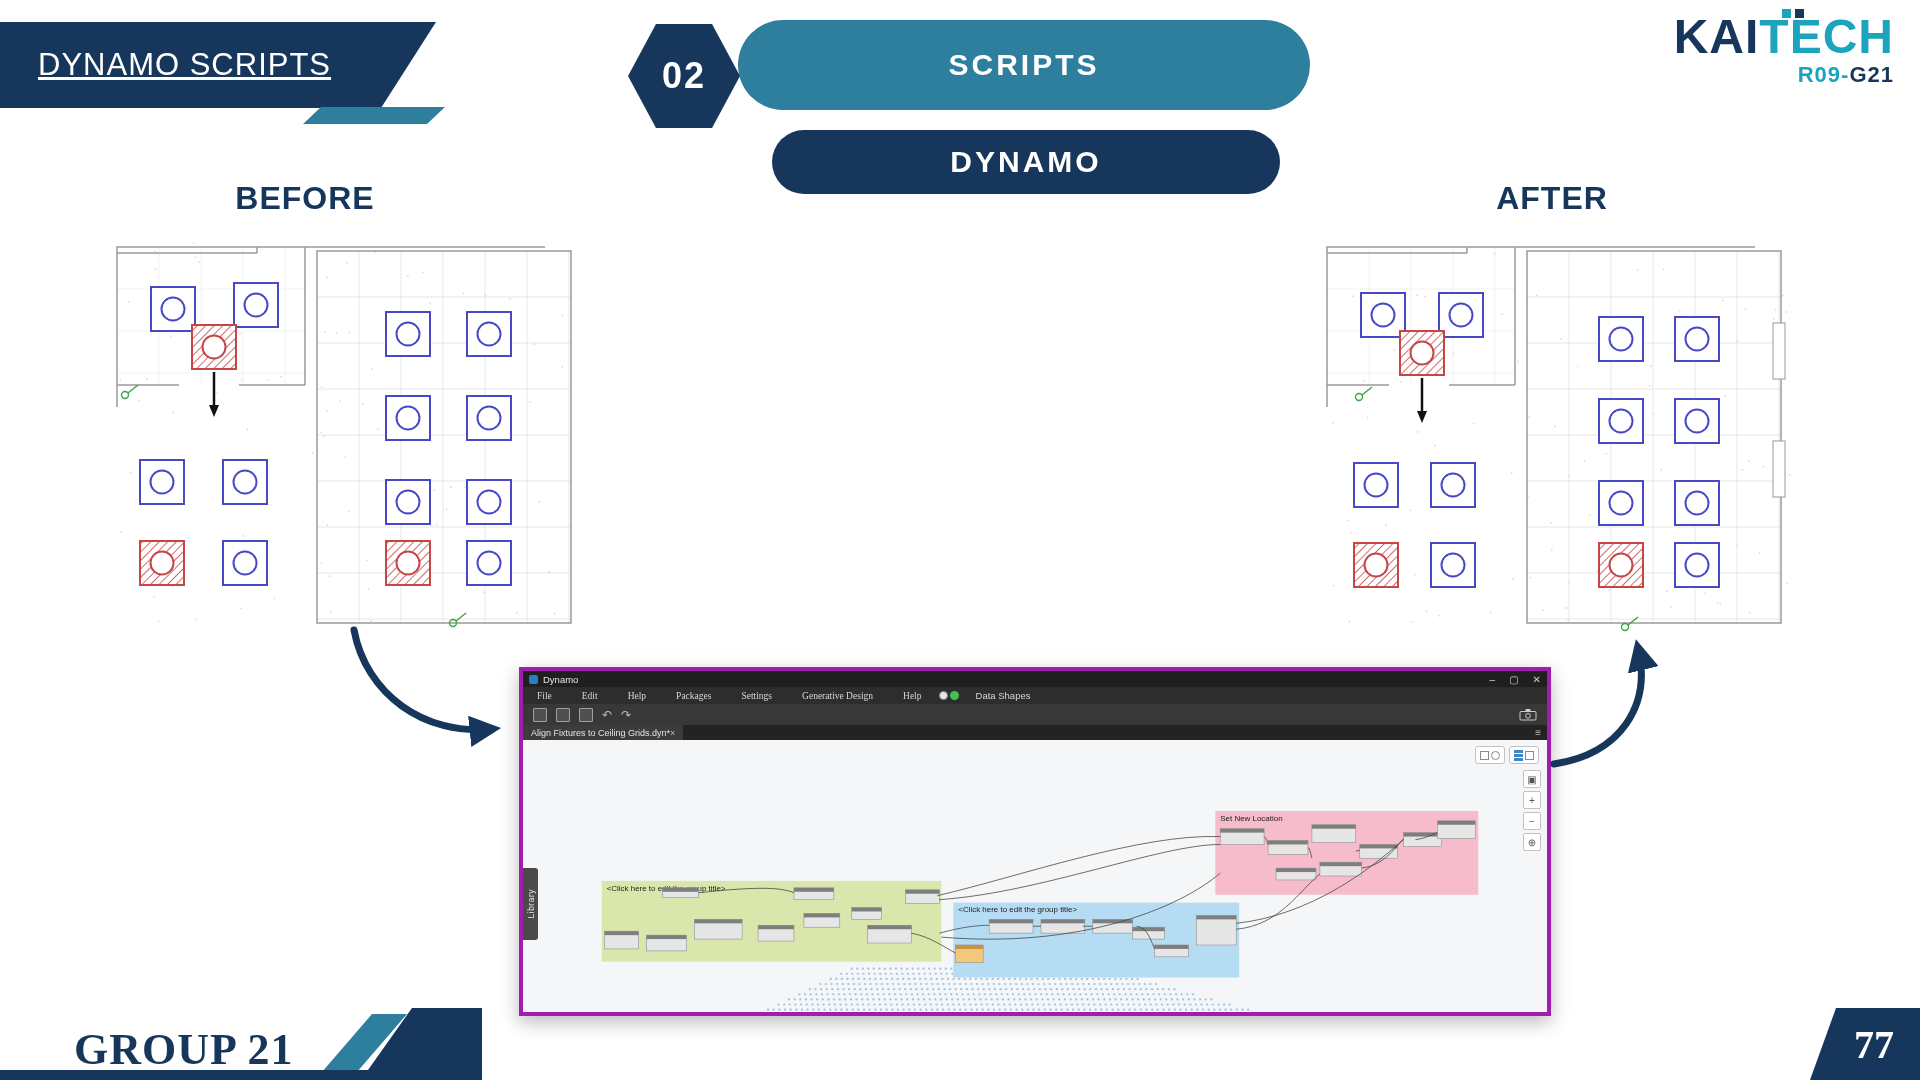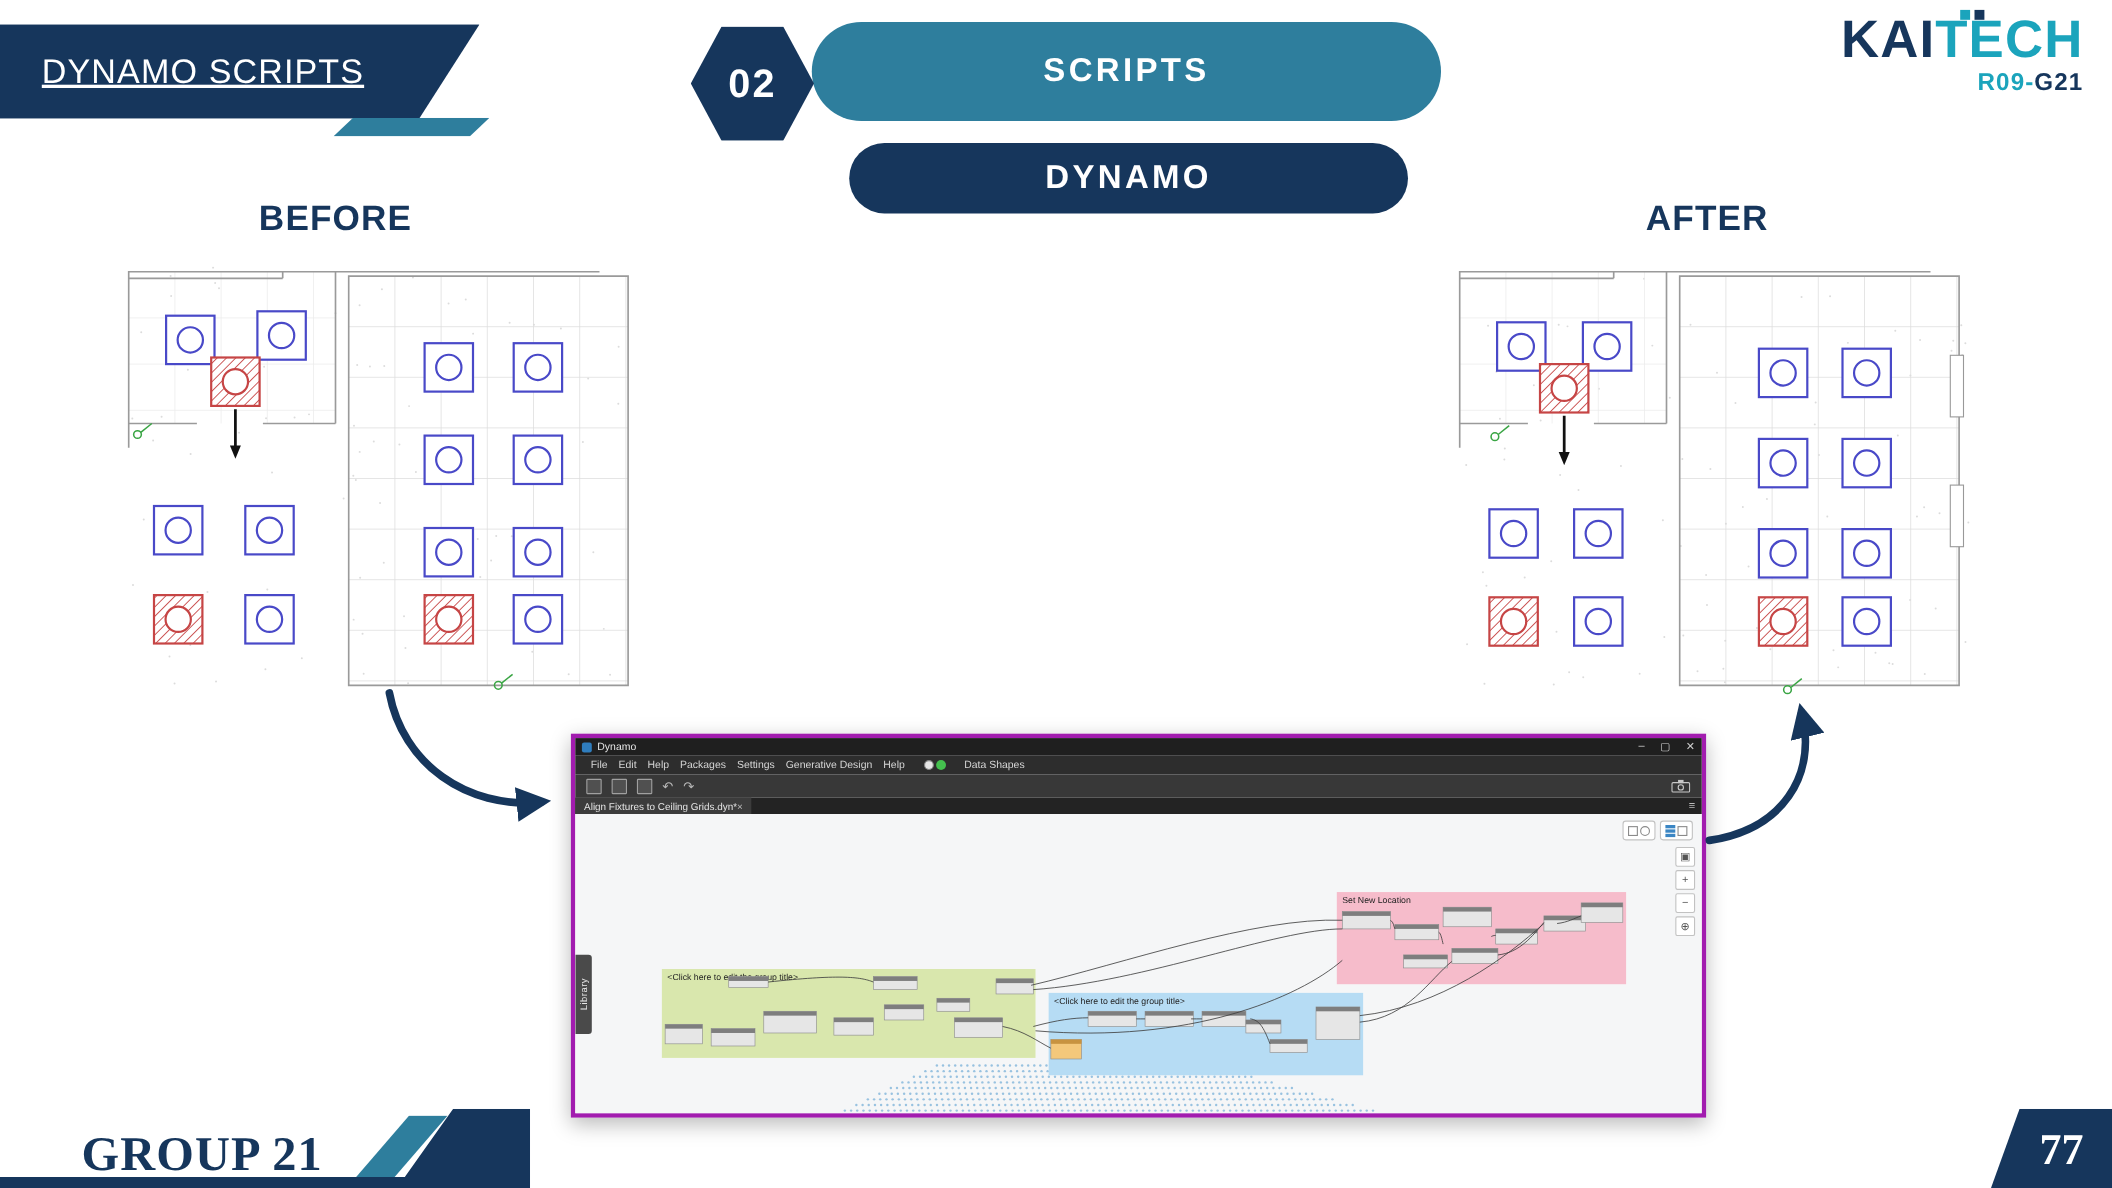--- a/index.html
+++ b/index.html
@@ -545,21 +545,21 @@
     <div class="dyn-titlebar">
       <span class="dyn-app-icon"></span>
       <span>Dynamo</span>
       <span class="dyn-winbtns" id="winbtns">
           <span>–</span>
           <span>▢</span>
           <span>✕</span>
         </span>
     </div>
     <div class="dyn-menubar">
-      <span id="menu-items" style="display:flex;gap:10px;">
+      <span id="menu-items" style="display:flex;gap:30px;font-family:Liberation Serif, serif;">
           <span>File</span>
           <span>Edit</span>
           <span>Help</span>
           <span>Packages</span>
           <span>Settings</span>
           <span>Generative Design</span>
           <span>Help</span>
         </span>
       <span class="dyn-toggle">
         <span class="dot light"></span>

